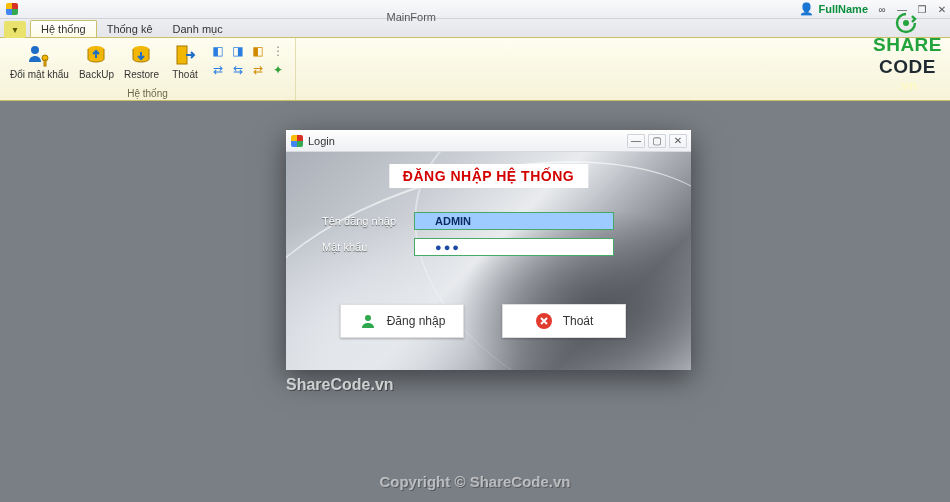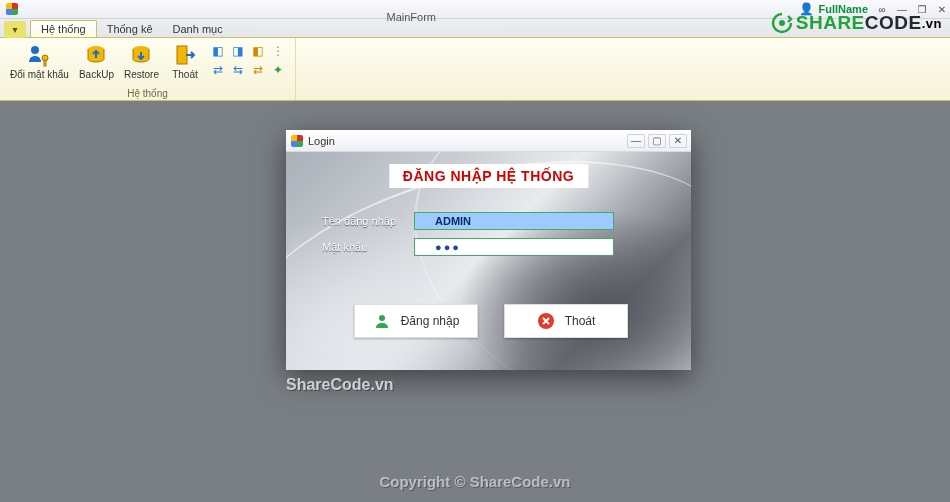--- a/index.html
+++ b/index.html
@@ -131,47 +131,47 @@
 .form-row.row2 { top: 86px; }
 .form-row label { width: 82px; }
 .form-row input {
   width: 200px; height: 18px; border: 1px solid #4a6; padding: 0 20px;
   font-size: 11px; font-family: inherit; color: #1a4aa3;
 }
 .form-row.row1 input { background: #9ecbff; color: #0a2a66; font-weight: 600; }
 .form-row.row2 input { background: #fff; letter-spacing: 2px; }
 
 .btn-row {
-  position: absolute; left: 68px; top: 152px; display: flex; gap: 26px;
+  position: absolute; left: 54px; top: 152px; display: flex; gap: 38px;
 }
 .lg-btn {
   width: 124px; height: 34px; background: #fff; border: 1px solid #ddd;
   display: flex; align-items: center; justify-content: center; gap: 10px;
   font-size: 12px; color: #333; cursor: pointer; box-shadow: 0 1px 2px rgba(0,0,0,0.25);
 }
 .lg-btn .bico { display: flex; align-items: center; justify-content: center; }
 
 
 .wm1 {
   position: absolute; left: 286px; top: 376px; font-size: 16px; font-weight: 600;
   color: rgba(255,255,255,0.72); text-shadow: 1px 1px 0 rgba(0,0,0,0.4);
 }
 .wm2 {
   position: absolute; left: 0; right: 0; top: 473px; text-align: center;
   font-size: 15px; font-weight: 600; color: rgba(255,255,255,0.55);
   text-shadow: 1px 1px 0 rgba(0,0,0,0.3);
 }
 .logo {
   position: absolute; right: 8px; top: 12px; display: flex; align-items: center;
-  font-size: 19px; font-weight: 700; letter-spacing: 0.5px;
+  font-size: 19px; font-weight: 700; letter-spacing: 0.5px; flex-direction: column;
 }
 .logo .lg-icon { width: 22px; height: 22px; margin-right: 3px; }
 .logo .s1 { color: #23a33b; }
 .logo .s2 { color: #1f2a33; }
-.logo .s3 { color: #000000; font-size: 13px; font-weight: 600; }
+.logo .s3 { color: #fef9c3; font-size: 13px; font-weight: 600; }
 </style>
 </head>
 <body>
 
 <div class="titlebar">
   <span class="app-icon"></span>
   <span class="title-text">MainForm</span>
   <div class="user-area">
     <span class="user-glyph">👤</span>
     <span class="user-name">FullName</span>

